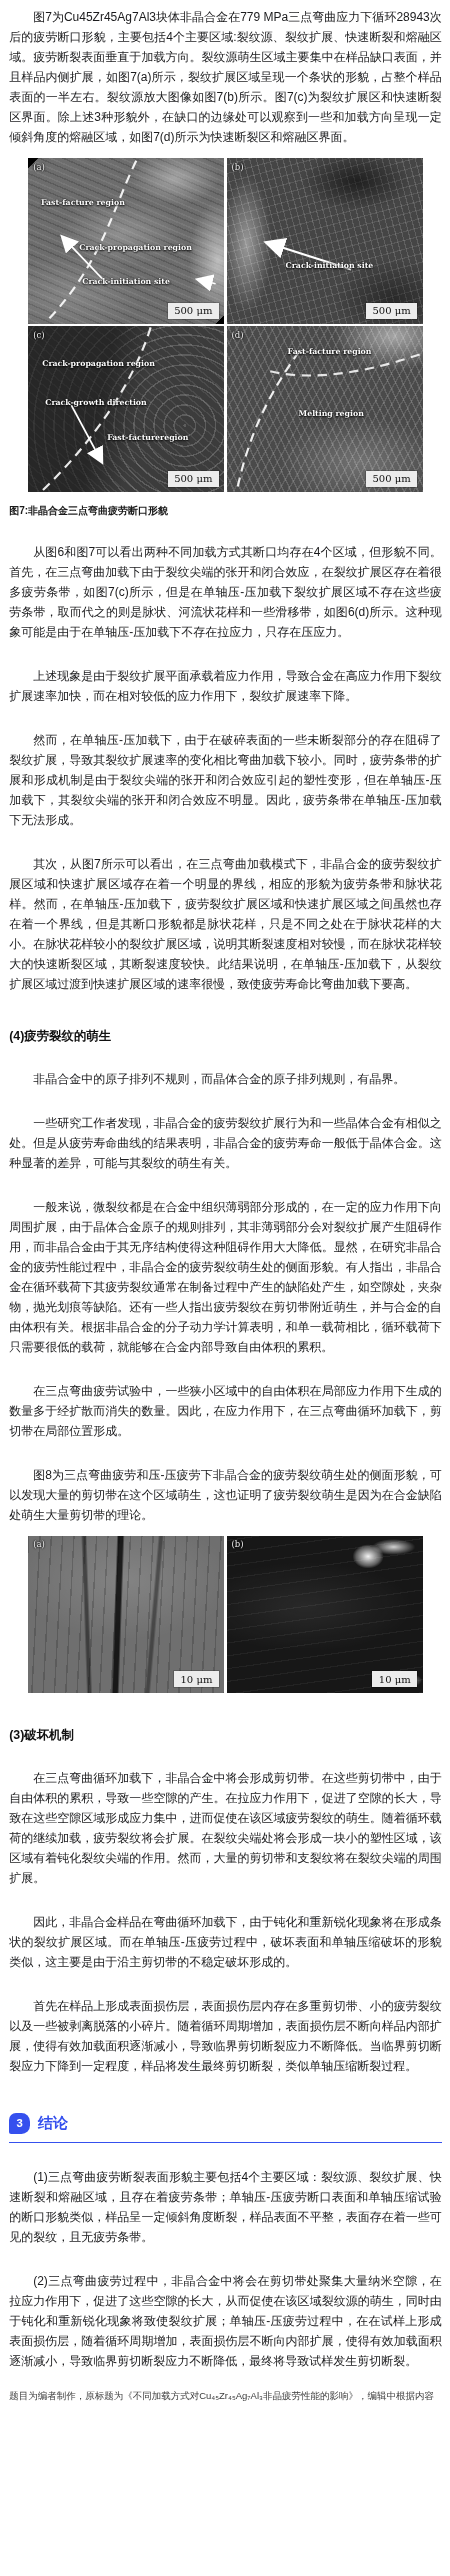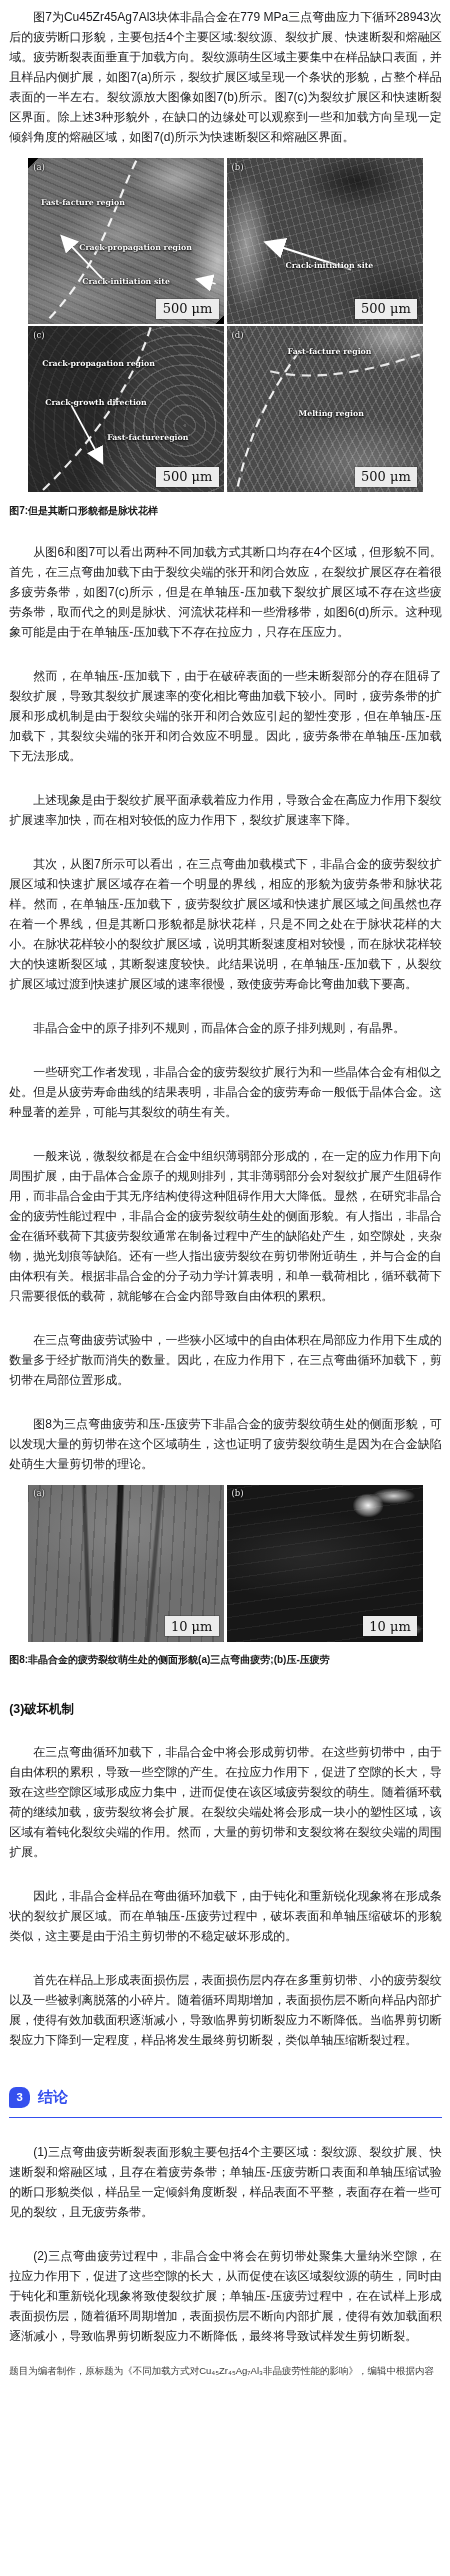--- a/index.html
+++ b/index.html
@@ -39,21 +39,21 @@
     font-family:"DejaVu Serif",serif; font-weight:700; font-size:7.8px;
     text-shadow:0 0.7px 2.1px #000, 0 0 1.4px #000; white-space:nowrap;
   }
   .overlay-svg { position:absolute; left:0; top:0; width:100%; height:100%; z-index:2; }
 
   .scalebar {
     position:absolute; right:5.7px; bottom:5.7px; z-index:4;
     background:#ececec; padding:2.1px 6.4px 2.8px; text-align:center;
     box-shadow:0 0 0 0.7px rgba(0,0,0,.25);
   }
-  .scalebar .txt { font-family:"DejaVu Serif",serif; font-size:13px; color:#111; display:block; }
+  .scalebar .txt { font-family:"DejaVu Serif",serif; font-size:10px; color:#111; display:block; }
   .scalebar .bar { height:1.4px; background:#111; margin-top:1.4px; width:37px; }
 
   .fig-caption {
     font-size:10px; font-weight:600; color:#1a1a1a; margin:11.3px 0 0;
     line-height:14px;
   }
 
   
   .sem-7a { background-color:#6d6d6d; background-image:
     linear-gradient(135deg,#000 0 7px,transparent 7.8px),
@@ -175,47 +175,47 @@
           <svg class="overlay-svg" viewBox="0 0 272 235" preserveAspectRatio="none">
             <path d="M100,36 C58,96 30,154 14,232" stroke="#fff" stroke-width="3" stroke-dasharray="13 9" fill="none" opacity="0.9"></path>
             <path d="M60,64 C124,80 204,62 268,40" stroke="#fff" stroke-width="3" stroke-dasharray="13 9" fill="none" opacity="0.85"></path>
           </svg>
           <span class="sem-ann" style="left:61px; top:21px;">Fast-facture region</span>
           <span class="sem-ann" style="left:72px; top:83px;">Melting region</span>
           <span class="scalebar"><span class="txt">500 μm</span><span class="bar"></span></span>
         </div>
       </div>
     </div>
-    <div class="fig-caption">图7:但是其断口形貌都是脉状花样</div>
+    <div class="fig-caption">图7:非晶合金三点弯曲疲劳断口形貌</div>
 
     <p class="body-text">从图6和图7可以看出两种不同加载方式其断口均存在4个区域，但形貌不同。首先，在三点弯曲加载下由于裂纹尖端的张开和闭合效应，在裂纹扩展区存在着很多疲劳条带，如图7(c)所示，但是在单轴压-压加载下裂纹扩展区域不存在这些疲劳条带，取而代之的则是脉状、河流状花样和一些滑移带，如图6(d)所示。这种现象可能是由于在单轴压-压加载下不存在拉应力，只存在压应力。</p>
+    <p class="body-text">上述现象是由于裂纹扩展平面承载着应力作用，导致合金在高应力作用下裂纹扩展速率加快，而在相对较低的应力作用下，裂纹扩展速率下降。</p>
     <p class="body-text">然而，在单轴压-压加载下，由于在破碎表面的一些未断裂部分的存在阻碍了裂纹扩展，导致其裂纹扩展速率的变化相比弯曲加载下较小。同时，疲劳条带的扩展和形成机制是由于裂纹尖端的张开和闭合效应引起的塑性变形，但在单轴压-压加载下，其裂纹尖端的张开和闭合效应不明显。因此，疲劳条带在单轴压-压加载下无法形成。</p>
-    <p class="body-text">上述现象是由于裂纹扩展平面承载着应力作用，导致合金在高应力作用下裂纹扩展速率加快，而在相对较低的应力作用下，裂纹扩展速率下降。</p>
     <p class="body-text">其次，从图7所示可以看出，在三点弯曲加载模式下，非晶合金的疲劳裂纹扩展区域和快速扩展区域存在着一个明显的界线，相应的形貌为疲劳条带和脉状花样。然而，在单轴压-压加载下，疲劳裂纹扩展区域和快速扩展区域之间虽然也存在着一个界线，但是其断口形貌都是脉状花样，只是不同之处在于脉状花样的大小。在脉状花样较小的裂纹扩展区域，说明其断裂速度相对较慢，而在脉状花样较大的快速断裂区域，其断裂速度较快。此结果说明，在单轴压-压加载下，从裂纹扩展区域过渡到快速扩展区域的速率很慢，致使疲劳寿命比弯曲加载下要高。</p>
 
+    <h3 class="sub-heading">(4)疲劳裂纹的萌生</h3>
 
     <p class="body-text">非晶合金中的原子排列不规则，而晶体合金的原子排列规则，有晶界。</p>
     <p class="body-text">一些研究工作者发现，非晶合金的疲劳裂纹扩展行为和一些晶体合金有相似之处。但是从疲劳寿命曲线的结果表明，非晶合金的疲劳寿命一般低于晶体合金。这种显著的差异，可能与其裂纹的萌生有关。</p>
     <p class="body-text">一般来说，微裂纹都是在合金中组织薄弱部分形成的，在一定的应力作用下向周围扩展，由于晶体合金原子的规则排列，其非薄弱部分会对裂纹扩展产生阻碍作用，而非晶合金由于其无序结构使得这种阻碍作用大大降低。显然，在研究非晶合金的疲劳性能过程中，非晶合金的疲劳裂纹萌生处的侧面形貌。有人指出，非晶合金在循环载荷下其疲劳裂纹通常在制备过程中产生的缺陷处产生，如空隙处，夹杂物，抛光划痕等缺陷。还有一些人指出疲劳裂纹在剪切带附近萌生，并与合金的自由体积有关。根据非晶合金的分子动力学计算表明，和单一载荷相比，循环载荷下只需要很低的载荷，就能够在合金内部导致自由体积的累积。</p>
     <p class="body-text">在三点弯曲疲劳试验中，一些狭小区域中的自由体积在局部应力作用下生成的数量多于经扩散而消失的数量。因此，在应力作用下，在三点弯曲循环加载下，剪切带在局部位置形成。</p>
     <p class="body-text">图8为三点弯曲疲劳和压-压疲劳下非晶合金的疲劳裂纹萌生处的侧面形貌，可以发现大量的剪切带在这个区域萌生，这也证明了疲劳裂纹萌生是因为在合金缺陷处萌生大量剪切带的理论。</p>
 
     <div class="figure-block fig8">
       <div class="fig-grid">
         <div class="sem-panel sem-8a">
           <span class="panel-label">(a)</span>
           <span class="scalebar"><span class="txt">10 μm</span><span class="bar"></span></span>
         </div>
         <div class="sem-panel sem-8b">
           <span class="panel-label">(b)</span>
           <span class="scalebar"><span class="txt">10 μm</span><span class="bar"></span></span>
         </div>
       </div>
     </div>
-    <div class="fig-caption">图8:非晶合金的疲劳裂纹萌生处的侧面形貌(a)三点弯曲疲劳;(b)压-压疲劳</div>
 
     <h3 class="sub-heading">(3)破坏机制</h3>
 
     <p class="body-text">在三点弯曲循环加载下，非晶合金中将会形成剪切带。在这些剪切带中，由于自由体积的累积，导致一些空隙的产生。在拉应力作用下，促进了空隙的长大，导致在这些空隙区域形成应力集中，进而促使在该区域疲劳裂纹的萌生。随着循环载荷的继续加载，疲劳裂纹将会扩展。在裂纹尖端处将会形成一块小的塑性区域，该区域有着钝化裂纹尖端的作用。然而，大量的剪切带和支裂纹将在裂纹尖端的周围扩展。</p>
     <p class="body-text">因此，非晶合金样品在弯曲循环加载下，由于钝化和重新锐化现象将在形成条状的裂纹扩展区域。而在单轴压-压疲劳过程中，破坏表面和单轴压缩破坏的形貌类似，这主要是由于沿主剪切带的不稳定破坏形成的。</p>
     <p class="body-text">首先在样品上形成表面损伤层，表面损伤层内存在多重剪切带、小的疲劳裂纹以及一些被剥离脱落的小碎片。随着循环周期增加，表面损伤层不断向样品内部扩展，使得有效加载面积逐渐减小，导致临界剪切断裂应力不断降低。当临界剪切断裂应力下降到一定程度，样品将发生最终剪切断裂，类似单轴压缩断裂过程。</p>
 
     <div class="section-header">
       <div class="section-badge">3</div>
       <div class="section-title">结论</div>

